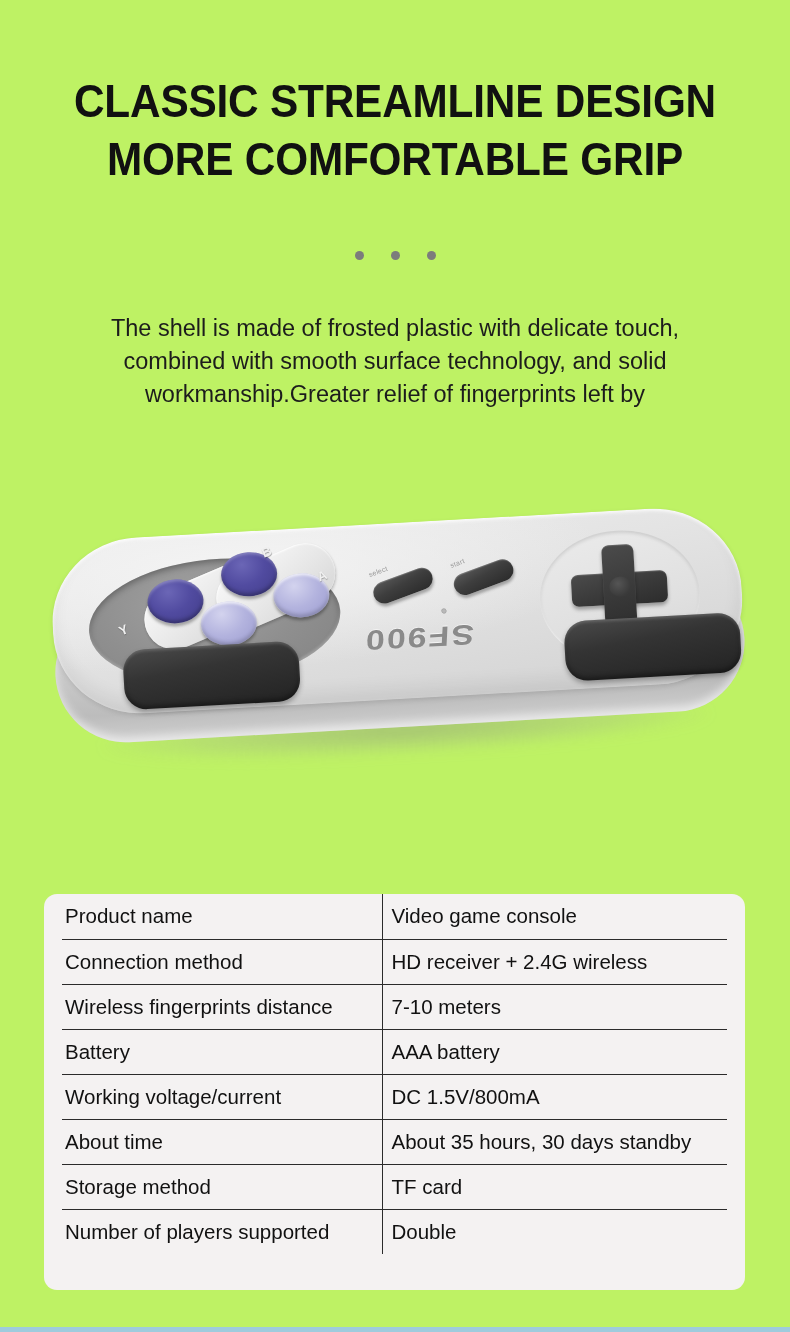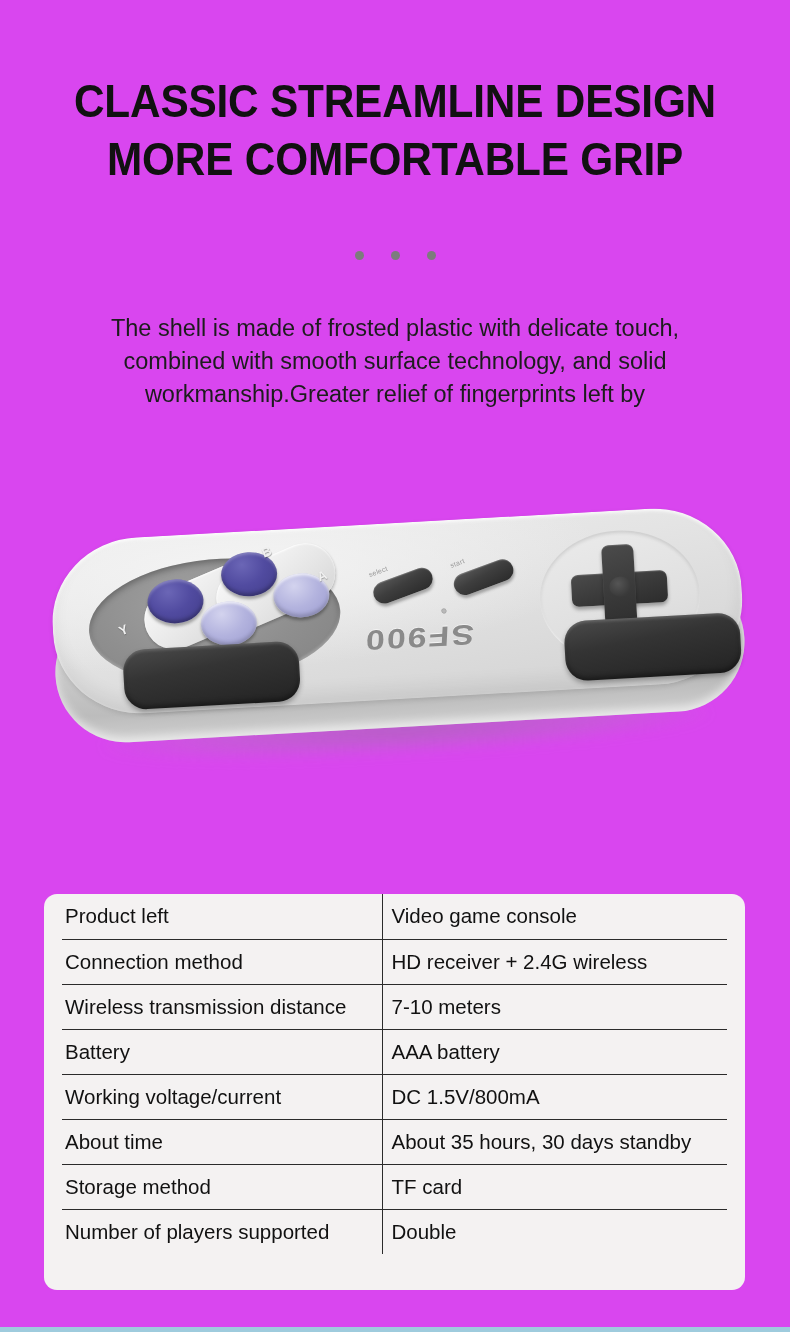--- a/index.html
+++ b/index.html
@@ -9,21 +9,21 @@
     height: 1332px;
     background: #ffffff;
     font-family: "Liberation Sans", sans-serif;
     overflow: hidden;
   }
 
   .page {
     position: relative;
     width: 790px;
     height: 1332px;
-    background: #d946ef;
+    background: #bef264;
   }
 
   
   .headline {
     position: absolute;
     top: 72px;
     left: 0;
     width: 790px;
     text-align: center;
     color: #111111;
@@ -409,29 +409,29 @@
 
       <div class="shoulder shoulder-l"></div>
       <div class="shoulder shoulder-r"></div>
     </div>
   </div>
 
   <div class="spec-panel">
     <table class="spec-table">
       <tbody>
         <tr>
-          <td class="col-key">Product left</td>
+          <td class="col-key">Product name</td>
           <td class="col-val">Video game console</td>
         </tr>
         <tr>
           <td class="col-key">Connection method</td>
           <td class="col-val">HD receiver + 2.4G wireless</td>
         </tr>
         <tr>
-          <td class="col-key">Wireless transmission distance</td>
+          <td class="col-key">Wireless fingerprints distance</td>
           <td class="col-val">7-10 meters</td>
         </tr>
         <tr>
           <td class="col-key">Battery</td>
           <td class="col-val">AAA battery</td>
         </tr>
         <tr>
           <td class="col-key">Working voltage/current</td>
           <td class="col-val">DC 1.5V/800mA</td>
         </tr>

